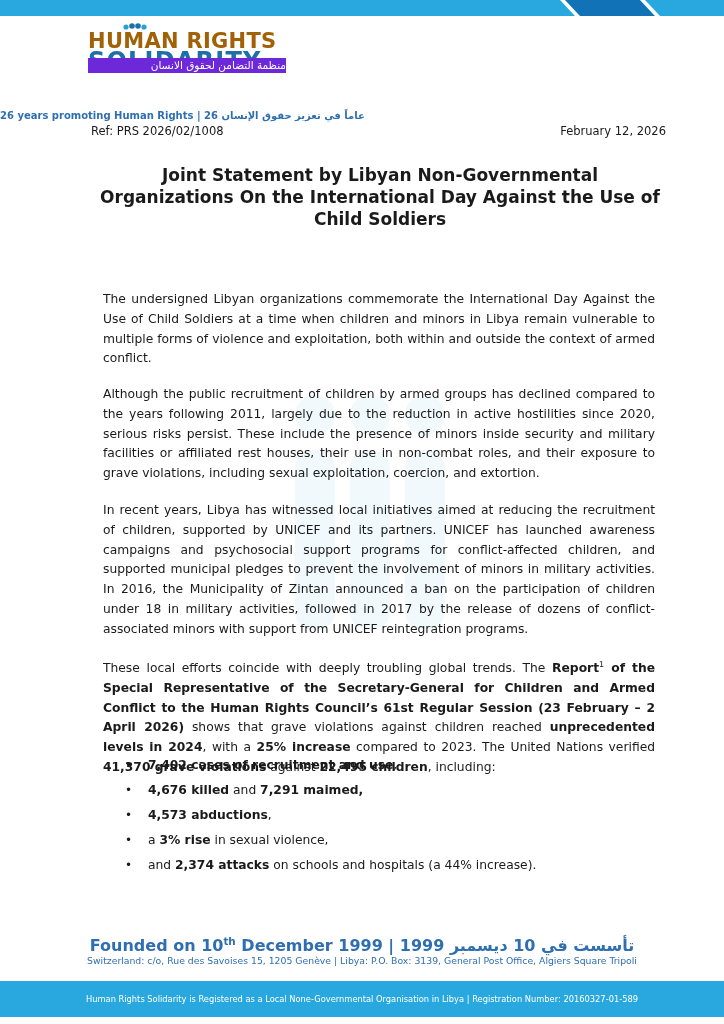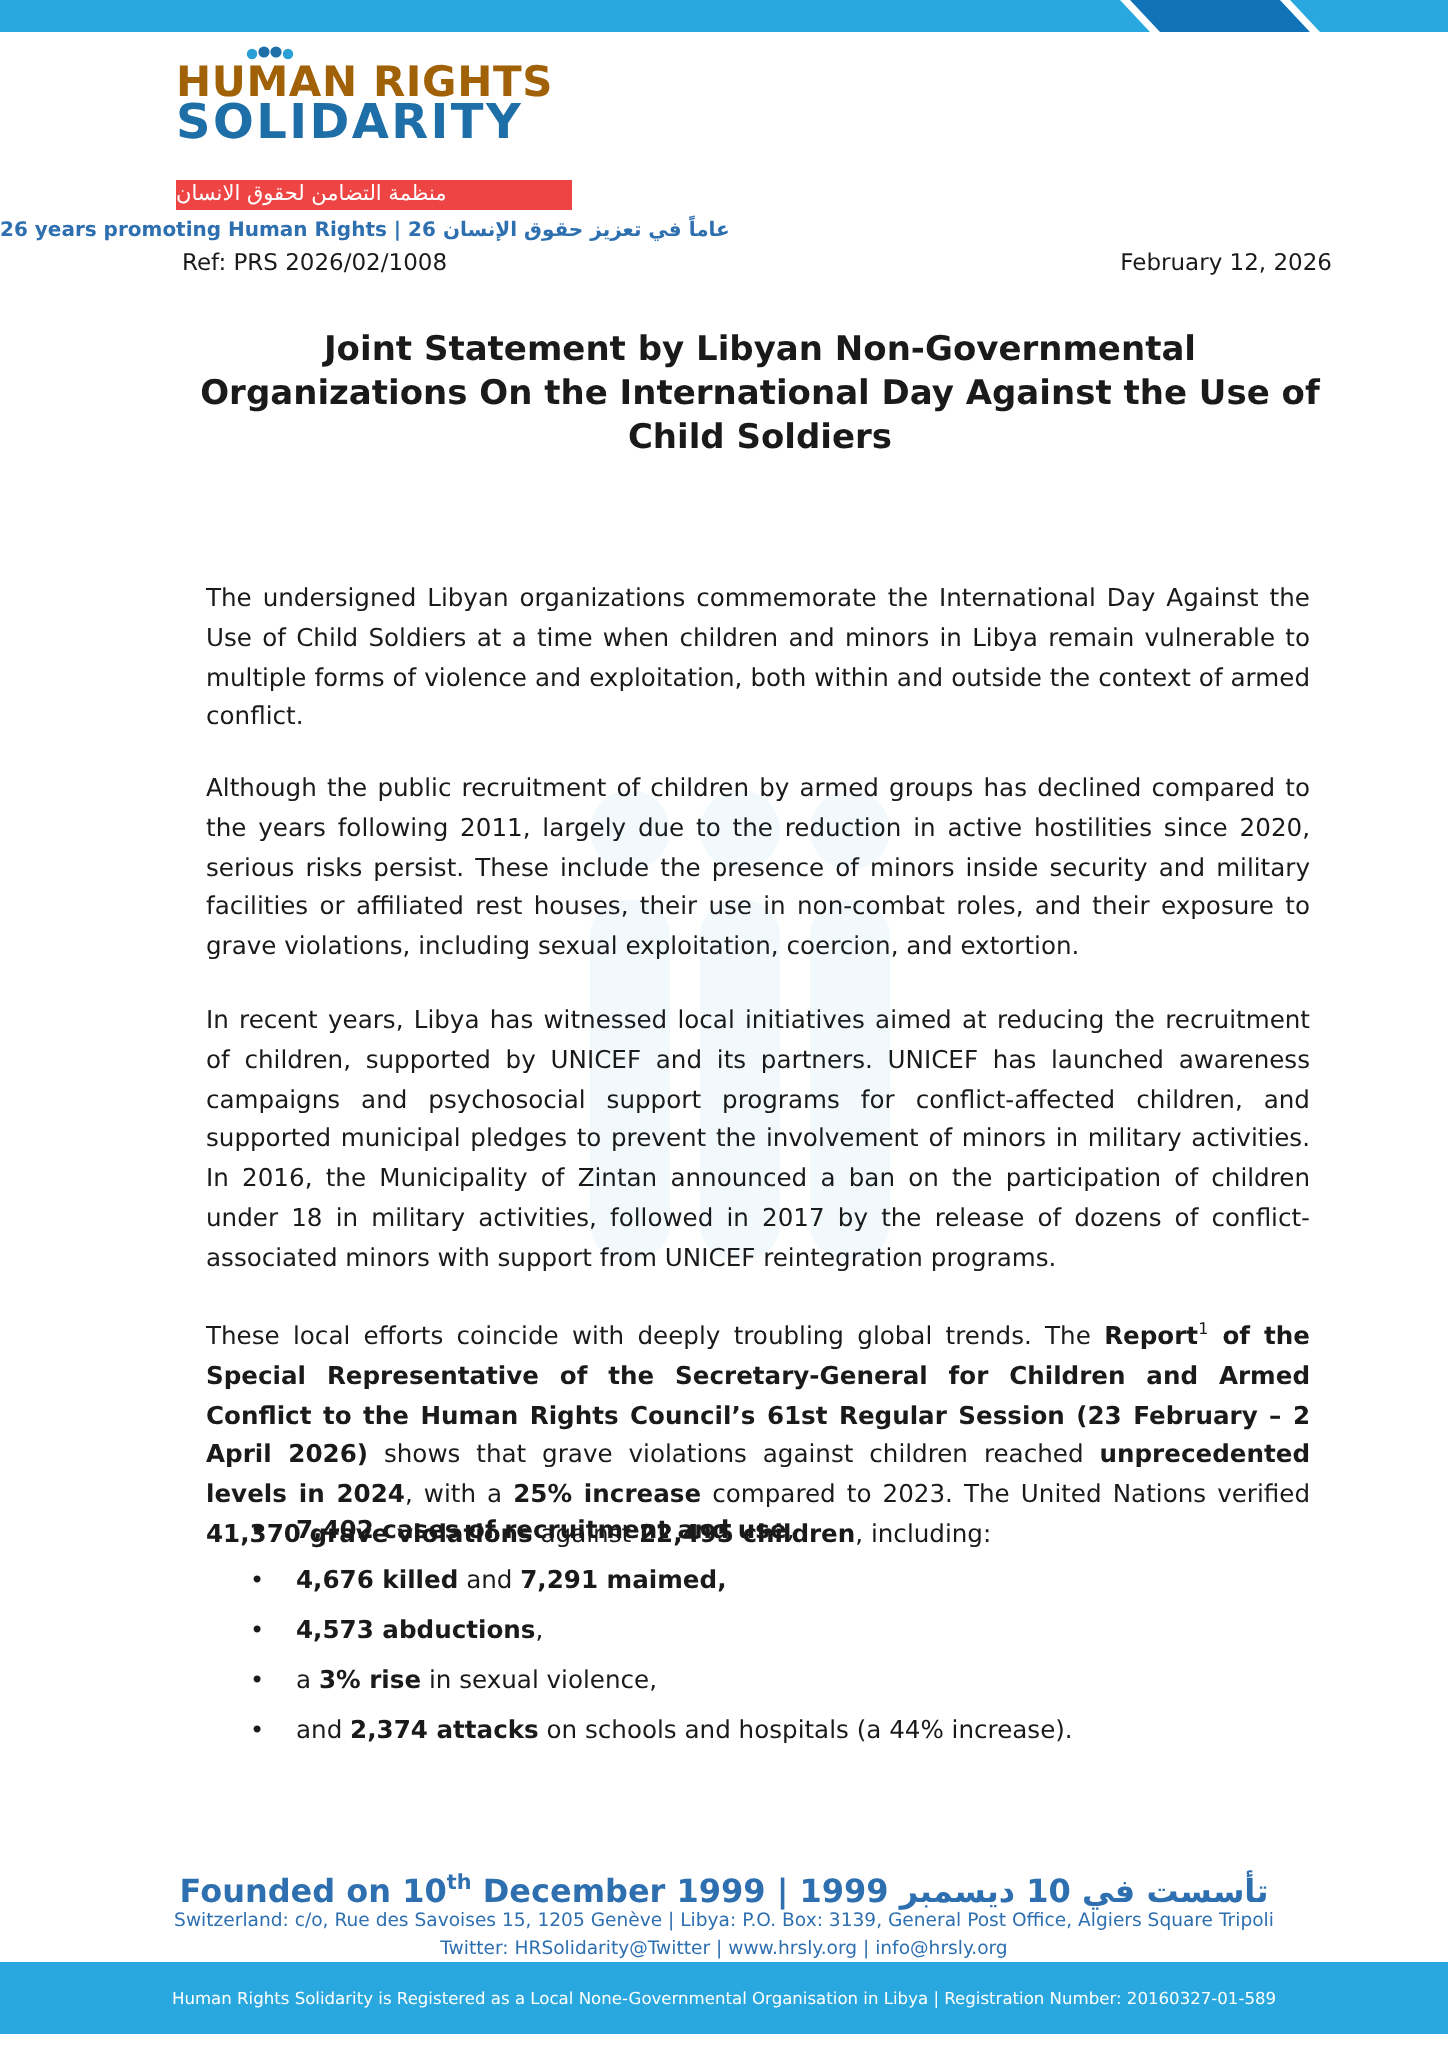--- a/index.html
+++ b/index.html
@@ -22,23 +22,23 @@
     font-family: "DejaVu Sans", sans-serif; font-size: 21px; letter-spacing: 0.3px;
     color: #a16207; font-weight: bold; line-height: 22px; white-space: nowrap;
   }
   .logo-line2 {
     position: absolute; left: 0; top: 27px;
     font-family: "DejaVu Sans", sans-serif; font-size: 24px; letter-spacing: 1.2px;
     color: #1e6fa8; font-weight: bold; line-height: 24px; white-space: nowrap;
   }
   .logo-dots { position: absolute; left: 30px; top: 0px; }
   .logo-arabic {
-    position: absolute; left: 0; top: 68px; width: 198px; height: 15px;
-    background: #ef4444; color: #ffffff; font-size: 10.5px; line-height: 15px;
-    text-align: left; direction: rtl; white-space: nowrap;
+    position: absolute; left: 0; top: 36px; width: 198px; height: 15px;
+    background: #6d28d9; color: #ffffff; font-size: 10.5px; line-height: 15px;
+    text-align: right; direction: rtl; white-space: nowrap;
   }
   .tagline {
     position: absolute; left: 0; width: 724px; top: 110px; text-align: left;
     font-family: "DejaVu Sans", sans-serif; font-weight: bold; font-size: 10px;
     color: #2e6fb0; white-space: nowrap;
   }
   .ref {
     position: absolute; left: 91px; top: 124px; font-size: 11.5px; color: #1a1a1a;
   }
   .date {
@@ -132,18 +132,17 @@
   <li><span class="dot">•</span><span></span><b>7,402 cases of recruitment and use</b><span>,</span><b></b></li>
   <li><span class="dot">•</span><span></span><b>4,676 killed</b><span> and </span><b>7,291 maimed,</b></li>
   <li><span class="dot">•</span><span></span><b>4,573 abductions</b><span>,</span><b></b></li>
   <li><span class="dot">•</span><span>a </span><b>3% rise</b><span> in sexual violence,</span><b></b></li>
   <li><span class="dot">•</span><span>and </span><b>2,374 attacks</b><span> on schools and hospitals (a 44% increase).</span><b></b></li>
 </ul>
 
 <div class="footer">
   <div class="founded"><span>Founded on 10</span><sup>th</sup><span> December 1999 | 1999 تأسست في 10 ديسمبر</span></div>
   <div class="addr">Switzerland: c/o, Rue des Savoises 15, 1205 Genève | Libya: P.O. Box: 3139, General Post Office, Algiers Square Tripoli</div>
-  <div>Twitter: HRSolidarity@Twitter | www.hrsly.org | info@hrsly.org</div>
 </div>
 
 <div class="bottom-bar">
   <div class="bottom-text">Human Rights Solidarity is Registered as a Local None-Governmental Organisation in Libya | Registration Number: 20160327-01-589</div>
 </div>
 
 </body></html>

